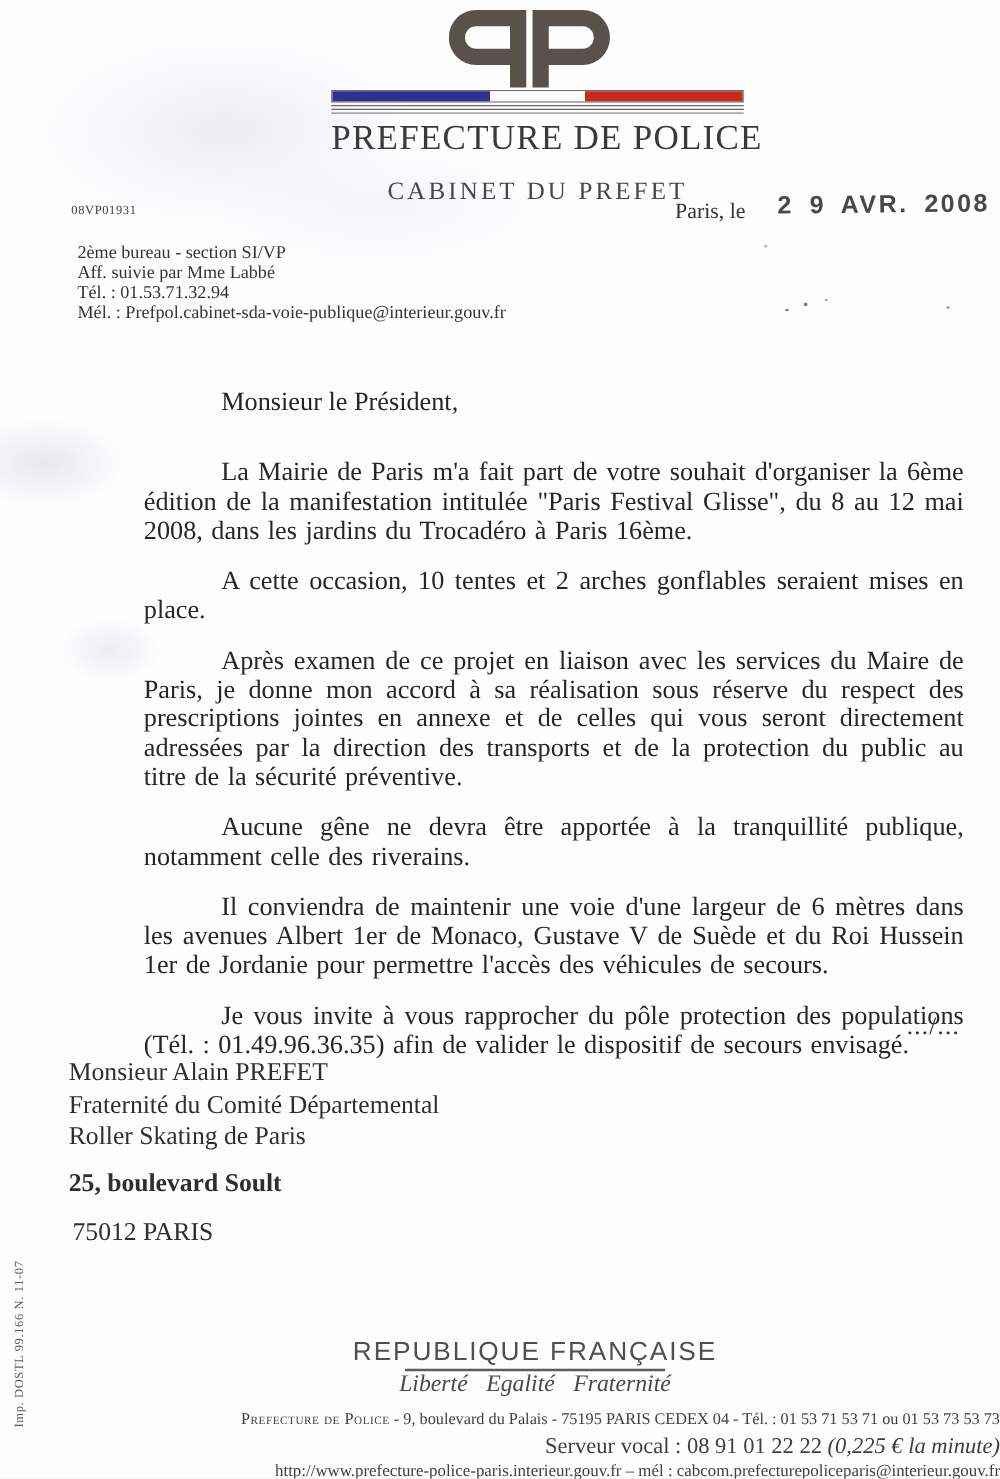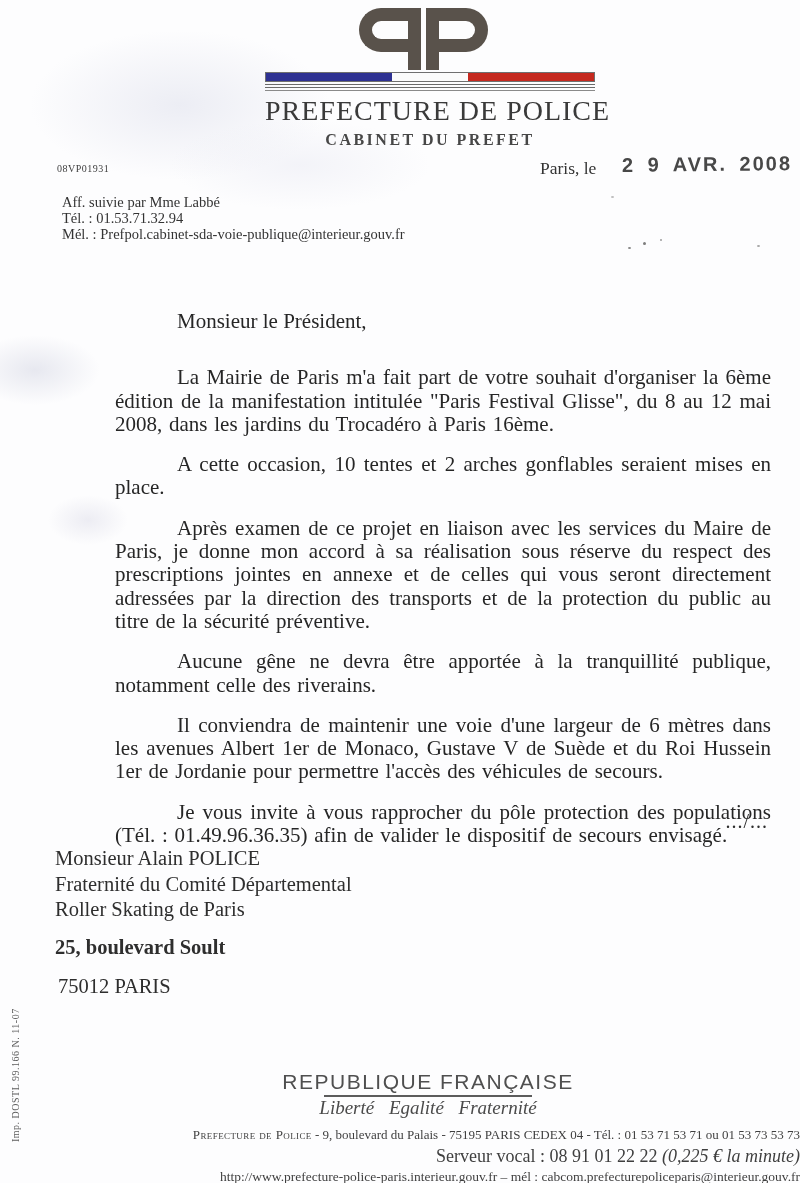--- a/index.html
+++ b/index.html
@@ -37,21 +37,21 @@
   .pp.right .bowl{left:0;border-left:none;border-radius:0 24px 24px 0;}
   .pp.left .stem{right:0;}
   .pp.left .bowl{right:0;border-right:none;border-radius:24px 0 0 24px;}
   .tricolor{display:flex;height:8px;border:1px solid #6f6f6f;margin-top:2px;}
   .tricolor .b{flex:0 0 38.5%;background:#2e3192;}
   .tricolor .w{flex:1;background:#fbfbfb;}
   .tricolor .r{flex:0 0 38.5%;background:#c5291f;}
   .rule{height:1px;background:#6a6a6a;margin-top:2px;}
   .rule.r3{background:#8a8a8a;}
   .hd-title{margin-top:4px;font-size:28px;letter-spacing:1px;color:#3a3a3a;white-space:nowrap;}
-  .hd-sub{margin-top:4px;font-size:16px;letter-spacing:2.5px;color:#474747;white-space:nowrap;font-weight:bold;}
+  .hd-sub{margin-top:15px;font-size:20px;letter-spacing:2.5px;color:#474747;white-space:nowrap;}
 
   
   .ref{position:absolute;left:57px;top:163px;font-size:10px;letter-spacing:.5px;color:#3d3d3d;}
   .place{position:absolute;left:540px;top:158px;font-size:17.5px;color:#333;}
   .stamp{position:absolute;left:622px;top:153px;font-family:"Liberation Sans",sans-serif;
     font-weight:700;font-size:20px;letter-spacing:2px;word-spacing:5px;color:#484848;
     transform:rotate(-.6deg);white-space:nowrap;}
   .contact{position:absolute;left:62px;top:194px;font-size:14.5px;line-height:16px;color:#333;}
 
   
@@ -116,39 +116,40 @@
     <div class="rule r3"></div>
     <div class="hd-title">PREFECTURE DE POLICE</div>
     <div class="hd-sub">CABINET DU PREFET</div>
   </div>
 
   <div class="ref">08VP01931</div>
   <div class="place">Paris, le</div>
   <div class="stamp">2 9 AVR. 2008</div>
 
   <div class="contact">
+    <div>2ème bureau - section SI/VP</div>
     <div>Aff. suivie par Mme Labbé</div>
     <div>Tél. : 01.53.71.32.94</div>
     <div>Mél. : Prefpol.cabinet-sda-voie-publique@interieur.gouv.fr</div>
   </div>
 
   <div class="body">
     <div class="salutation">Monsieur le Président,</div>
     <p>La Mairie de Paris m'a fait part de votre souhait d'organiser la 6ème édition de la manifestation intitulée "Paris Festival Glisse", du 8 au 12 mai 2008, dans les jardins du Trocadéro à Paris 16ème.</p>
     <p>A cette occasion, 10 tentes et 2 arches gonflables seraient mises en place.</p>
     <p>Après examen de ce projet en liaison avec les services du Maire de Paris, je donne mon accord à sa réalisation sous réserve du respect des prescriptions jointes en annexe et de celles qui vous seront directement adressées par la direction des transports et de la protection du public au titre de la sécurité préventive.</p>
     <p>Aucune gêne ne devra être apportée à la tranquillité publique, notamment celle des riverains.</p>
     <p>Il conviendra de maintenir une voie d'une largeur de 6 mètres dans les avenues Albert 1er de Monaco, Gustave V de Suède et du Roi Hussein 1er de Jordanie pour permettre l'accès des véhicules de secours.</p>
     <p>Je vous invite à vous rapprocher du pôle protection des populations (Tél. : 01.49.96.36.35) afin de valider le dispositif de secours envisagé.</p>
   </div>
 
   <div class="cont">.../...</div>
 
   <div class="recipient">
-    <div>Monsieur Alain POLICE</div>
+    <div>Monsieur Alain PREFET</div>
     <div>Fraternité du Comité Départemental</div>
     <div>Roller Skating de Paris</div>
     <div class="street">25, boulevard Soult</div>
     <div class="city">75012 PARIS</div>
   </div>
 
   <div class="rf">
     <div class="republic">REPUBLIQUE FRANÇAISE</div>
     <div class="republic-rule"></div>
     <div class="motto">Liberté  Egalité  Fraternité</div>

